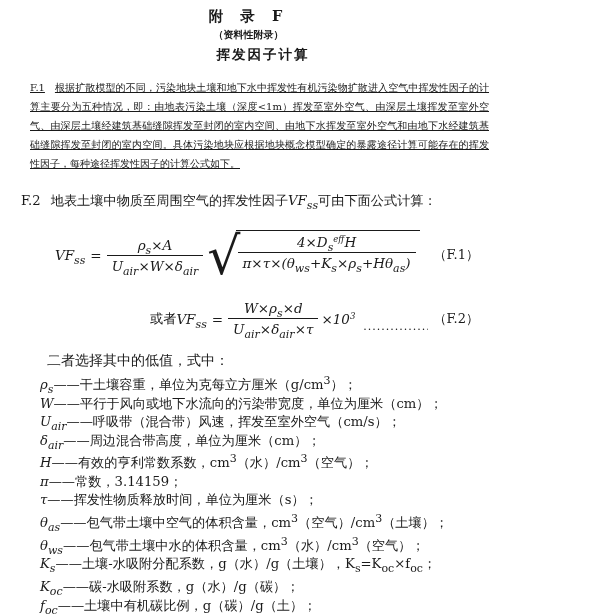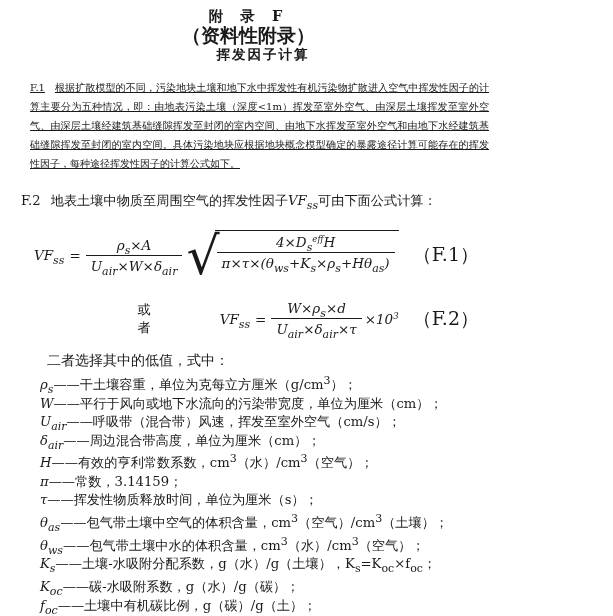--- a/index.html
+++ b/index.html
@@ -6,21 +6,21 @@
   body{
     width:613px;height:616px;overflow:hidden;
     font-family:"DejaVu Serif","Liberation Serif",serif;
     color:#1a1a1a;
   }
   .page{width:497px;height:616px;position:relative;}
 
   
   .doc-header{padding-top:7px;text-align:center;}
   .doc-header .t1{font-size:14.5px;font-weight:600;letter-spacing:6px;line-height:18px;}
-  .doc-header .t2{font-size:19px;font-weight:600;line-height:18px;margin-top:1px;text-align:center;}
+  .doc-header .t2{font-size:10px;font-weight:600;line-height:18px;margin-top:1px;text-align:center;}
   .doc-header .t3{font-size:13.5px;font-weight:600;letter-spacing:2px;line-height:18px;margin-top:1px;padding-left:29px;}
 
   
   .para{
     margin:15px 8px 0 30px;
     font-size:10px;line-height:19px;text-align:justify;text-decoration:underline;
   }
   .para .sec-label{margin-right:10px;}
   .f2-line{margin:18px 8px 0 21px;font-size:13.2px;line-height:19px;}
   .f2-line .sec-label{margin-right:10px;}
@@ -38,27 +38,27 @@
 
   
   .formula-row{
     display:flex;align-items:center;
     font-size:13.5px;
     margin:20px 18px 0 0;
   }
   .formula-row .spacer1{width:145px;}
   .formula-row.f2 .spacer1{width:150px;}
   .formula-row .eq{margin:0 5px;font-style:normal;}
-  .formula-prefix{font-style:normal;font-size:13.2px;margin-right:58px;}
+  .formula-prefix{font-style:normal;font-size:13.2px;}
   .leader{
     flex:1;overflow:hidden;white-space:nowrap;
     font-size:11px;letter-spacing:1px;color:#1a1a1a;
     margin:0 6px 0 8px;align-self:flex-end;line-height:20px;
   }
-  .eq-label{font-size:19px;font-style:normal;white-space:nowrap;}
+  .eq-label{font-size:13px;font-style:normal;white-space:nowrap;}
   .suffix{margin-left:3px;}
 
   
   .where-intro{margin:14px 0 0 47px;font-size:14px;line-height:19px;}
   .definitions{margin:2px 0 0 40px;}
   .def-row{font-size:13.2px;line-height:18.4px;white-space:nowrap;}
   .def-symbol{display:inline;}
   .def-text{font-style:normal;}
 </style>
 </head>

